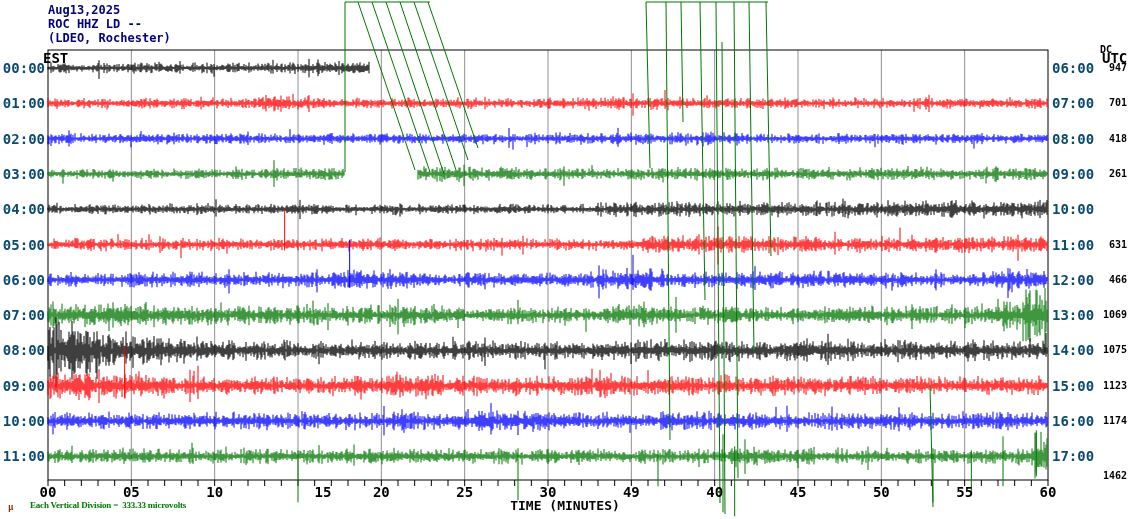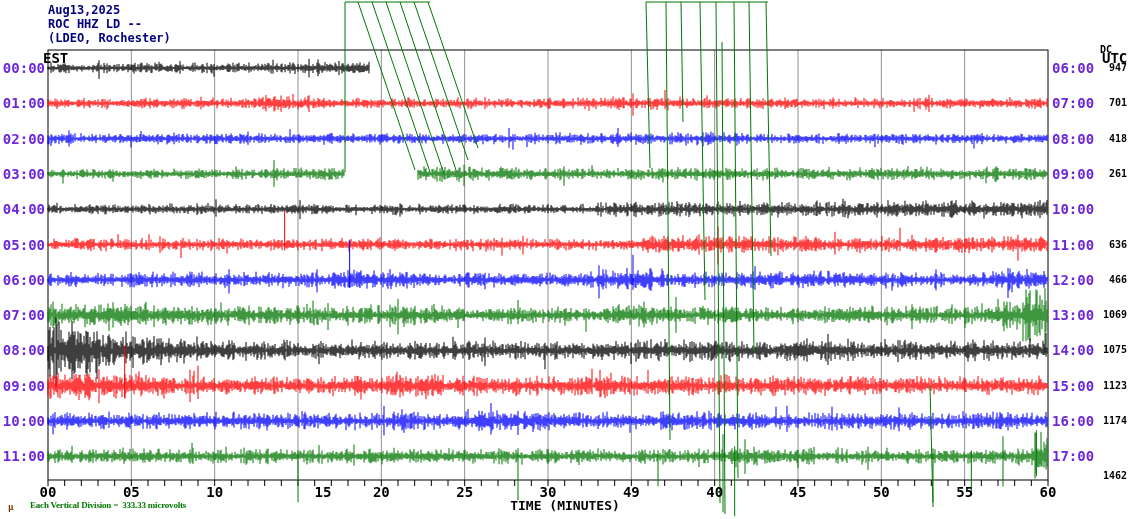--- a/index.html
+++ b/index.html
@@ -3,21 +3,21 @@
 <meta charset="utf-8">
 <style>
   html,body{margin:0;padding:0;background:#ffffff;}
   #stage{position:relative;width:1130px;height:519px;background:#ffffff;overflow:hidden;
          font-family:"DejaVu Sans Mono",monospace;}
   .mono{font-family:"DejaVu Sans Mono",monospace;font-weight:bold;white-space:pre;}
   #plot-svg{position:absolute;left:0;top:0;}
   .hdr{position:absolute;left:48px;font-size:12px;line-height:14px;color:#000080;}
   .tz{position:absolute;font-size:14px;color:#000000;margin-left:42px;}
   .dchdr{position:absolute;font-size:10px;color:#000000;}
-  .rowlab{position:absolute;font-size:14px;color:#6d28d9;}
+  .rowlab{position:absolute;font-size:14px;color:#0c4a6e;}
   .dcval{position:absolute;font-size:10px;color:#000000;text-align:right;width:34px;}
   .estlab{text-align:right;width:44px;left:1px;}
   .utclab{left:1052px;}
   .ticklab{position:absolute;font-size:14px;color:#000000;transform:translateX(-50%);}
   .xaxis-title{position:absolute;font-size:13px;color:#000000;transform:translateX(-50%);}
   .footer{position:absolute;font-size:9px;color:#007700;letter-spacing:-0.2px;font-family:Liberation Serif, serif;}
   .mu{position:absolute;font-size:9px;color:#803300;font-weight:bold;}
 </style>
 </head>
 <body>
@@ -163,21 +163,21 @@
       <div class="rowlab utclab mono" style="top: 130.6px;">08:00</div>
       <div class="dcval mono" style="left: 1093px; top: 132.6px;">418</div>
       <div class="rowlab estlab mono" style="top: 165.9px;">03:00</div>
       <div class="rowlab utclab mono" style="top: 165.9px;">09:00</div>
       <div class="dcval mono" style="left: 1093px; top: 167.9px;">261</div>
       <div class="rowlab estlab mono" style="top: 201.2px;">04:00</div>
       <div class="rowlab utclab mono" style="top: 201.2px;">10:00</div>
       <div class="dcval mono" style="left: 1093px; top: 203.2px; padding-left: 20px;">-97</div>
       <div class="rowlab estlab mono" style="top: 236.5px;">05:00</div>
       <div class="rowlab utclab mono" style="top: 236.5px;">11:00</div>
-      <div class="dcval mono" style="left: 1093px; top: 238.5px;">636</div>
+      <div class="dcval mono" style="left: 1093px; top: 238.5px;">631</div>
       <div class="rowlab estlab mono" style="top: 271.8px;">06:00</div>
       <div class="rowlab utclab mono" style="top: 271.8px;">12:00</div>
       <div class="dcval mono" style="left: 1093px; top: 273.8px;">466</div>
       <div class="rowlab estlab mono" style="top: 307.1px;">07:00</div>
       <div class="rowlab utclab mono" style="top: 307.1px;">13:00</div>
       <div class="dcval mono" style="left: 1093px; top: 309.1px;">1069</div>
       <div class="rowlab estlab mono" style="top: 342.4px;">08:00</div>
       <div class="rowlab utclab mono" style="top: 342.4px;">14:00</div>
       <div class="dcval mono" style="left: 1093px; top: 344.4px;">1075</div>
       <div class="rowlab estlab mono" style="top: 377.7px;">09:00</div>

